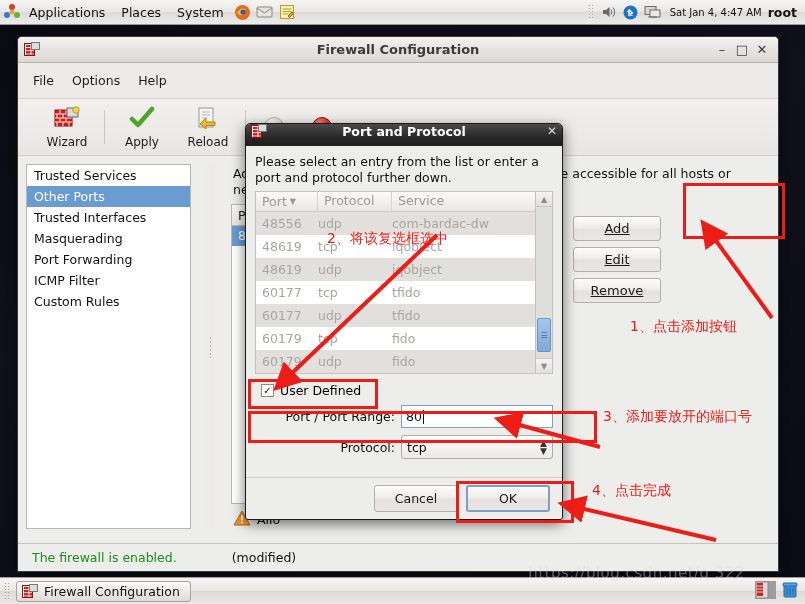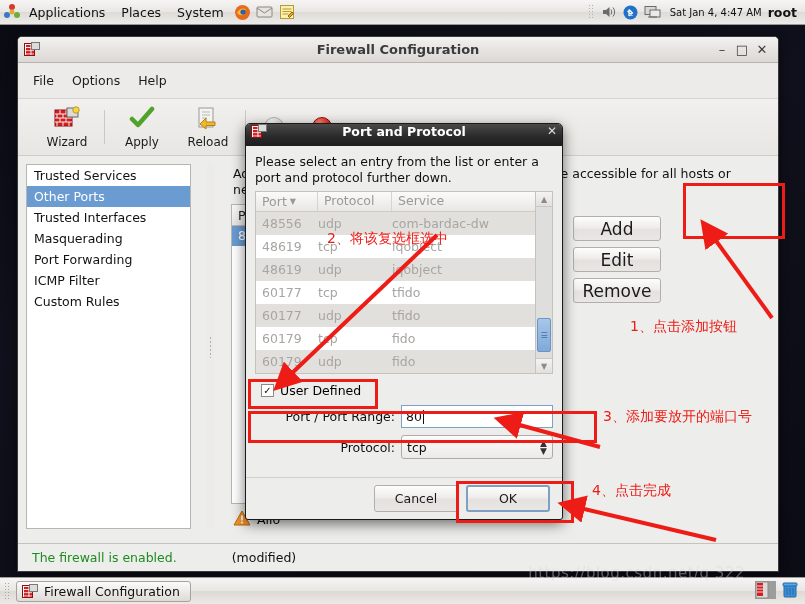--- a/index.html
+++ b/index.html
@@ -93,24 +93,24 @@
   #desc { font-size:12.5px; color:#111; line-height:16px; padding:2px 0 6px 2px; }
   #tablewrap { display:flex; gap:8px; flex:1; }
   #porttable { width:330px; border:1px solid #b9b6b1; background:#fff; }
   .pt-head { display:flex; height:21px; background:linear-gradient(to bottom,#fbfafa,#e9e7e4);
     border-bottom:1px solid #bdbab6; font-size:12.5px; color:#222; }
   .pt-head div { padding:2px 6px; border-right:1px solid #cecbc7; }
   .pt-row { height:20px; font-size:12.5px; padding:2px 6px; }
   .pt-row.sel { background:#6a9bd1; color:#fff; }
   #sidebuttons { width:96px; padding-top:12px; display:flex; flex-direction:column; gap:6px; align-items:center;}
   .gbtn {
-    width:88px; height:25px; font-size:17px; color:#1b1b1b;
+    width:88px; height:25px; font-size:13px; color:#1b1b1b;
     background:linear-gradient(to bottom,#fdfdfd 0%,#efedeb 45%,#e4e1de 55%,#e9e7e4 100%);
     border:1px solid #b2afaa; border-radius:3px;
-    display:flex; align-items:center; justify-content:center;
+    display:flex; align-items:center; justify-content:center;text-decoration:underline;
   }
   #warnrow { display:flex; align-items:center; gap:6px; padding:6px 2px 0 2px; font-size:12.5px; }
 
   
   #statusbar { position:absolute; left:0; bottom:0; width:100%; height:28px;
     border-top:1px solid #c6c3bf; display:flex; align-items:center; padding-left:14px; gap:7px;
     background:#ededeb; }
   #statusbar .green { color:#1e8c1e; font-size:12.5px; }
   #statusbar .mod { color:#111; font-size:12.5px;margin-left:48px; }
 

